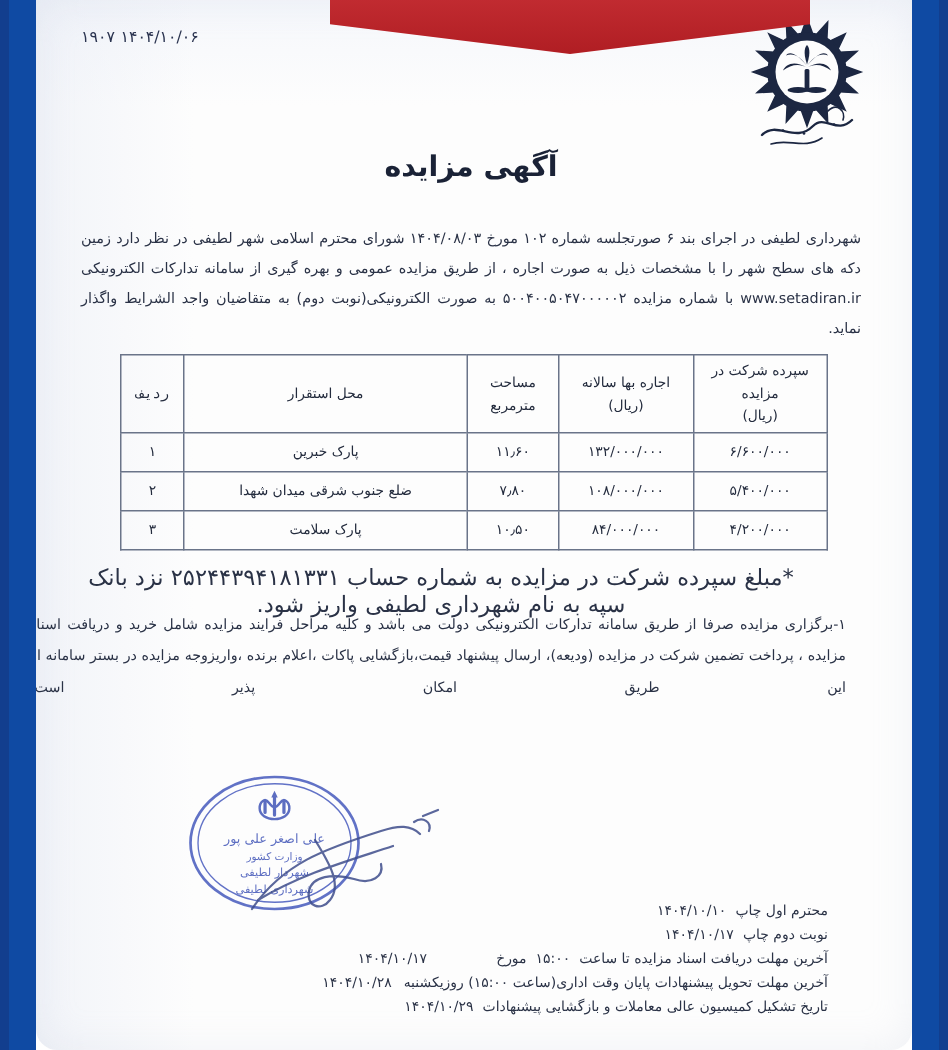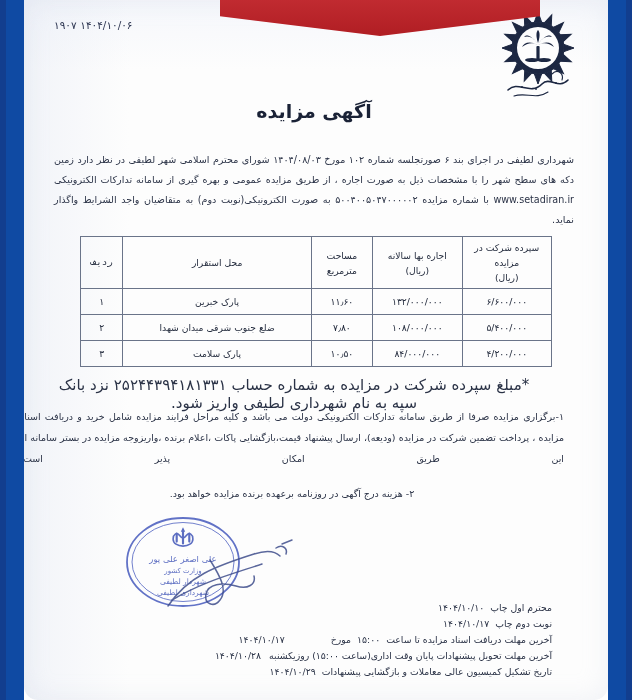--- a/index.html
+++ b/index.html
@@ -325,21 +325,20 @@
             <td>۳</td>
           </tr>
         </tbody>
       </table>
     </div>
 
     <div class="note-star">*مبلغ سپرده شرکت در مزایده به شماره حساب ۲۵۲۴۴۳۹۴۱۸۱۳۳۱ نزد بانک سپه به نام شهرداری لطیفی واریز شود.</div>
 
     <div class="clauses">
       <div class="clause-1">۱-برگزاری مزایده صرفا از طریق سامانه تدارکات الکترونیکی دولت می باشد و کلیه مراحل فرایند مزایده شامل خرید و دریافت اسناد مزایده ، پرداخت تضمین شرکت در مزایده (ودیعه)، ارسال پیشنهاد قیمت،بازگشایی پاکات ،اعلام برنده ،واریزوجه مزایده در بستر سامانه از این طریق امکان پذیر است.</div>
-      <div class="clause-2">۲-  هزینه درج آگهی در روزنامه برعهده برنده مزایده خواهد بود.</div>
     </div>
 
     <div class="stamp">
       <svg width="150" height="92" viewBox="0 0 150 92" xmlns="http://www.w3.org/2000/svg">
         <g opacity="0.82">
           <ellipse cx="75" cy="46" rx="56" ry="44" fill="none" stroke="#4054bb" stroke-width="1.8"></ellipse>
           <ellipse cx="75" cy="46" rx="51" ry="39.5" fill="none" stroke="#4054bb" stroke-width="0.9"></ellipse>
 
           <g fill="#3a4fb5" transform="translate(75,22) scale(0.9)">
             <path d="M0 -9 L0 6 M-7 -5 L-7 4 M7 -5 L7 4" stroke="#3a4fb5" stroke-width="2.4" stroke-linecap="round"></path>

